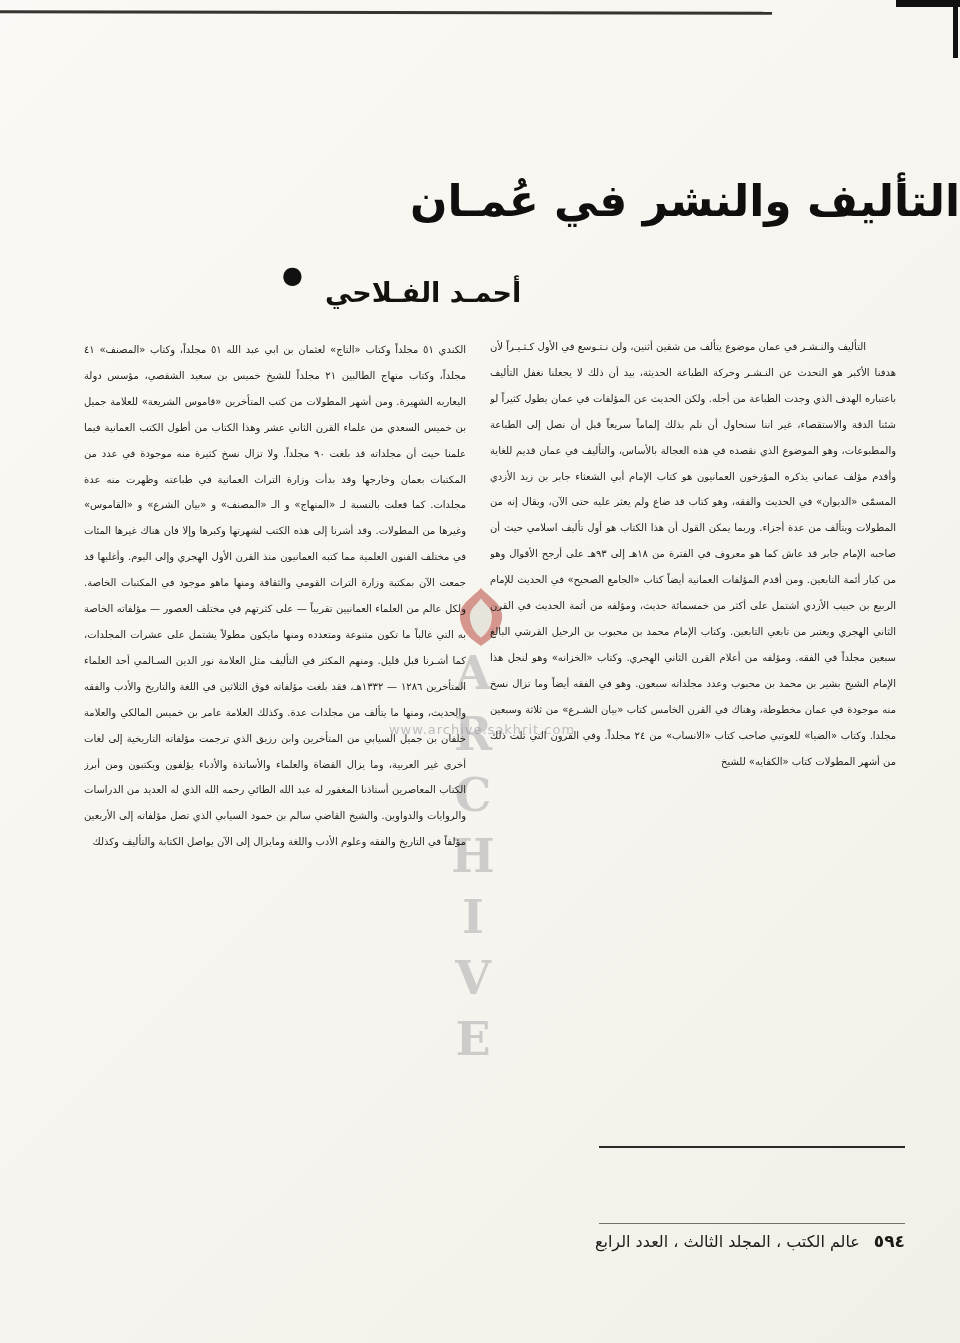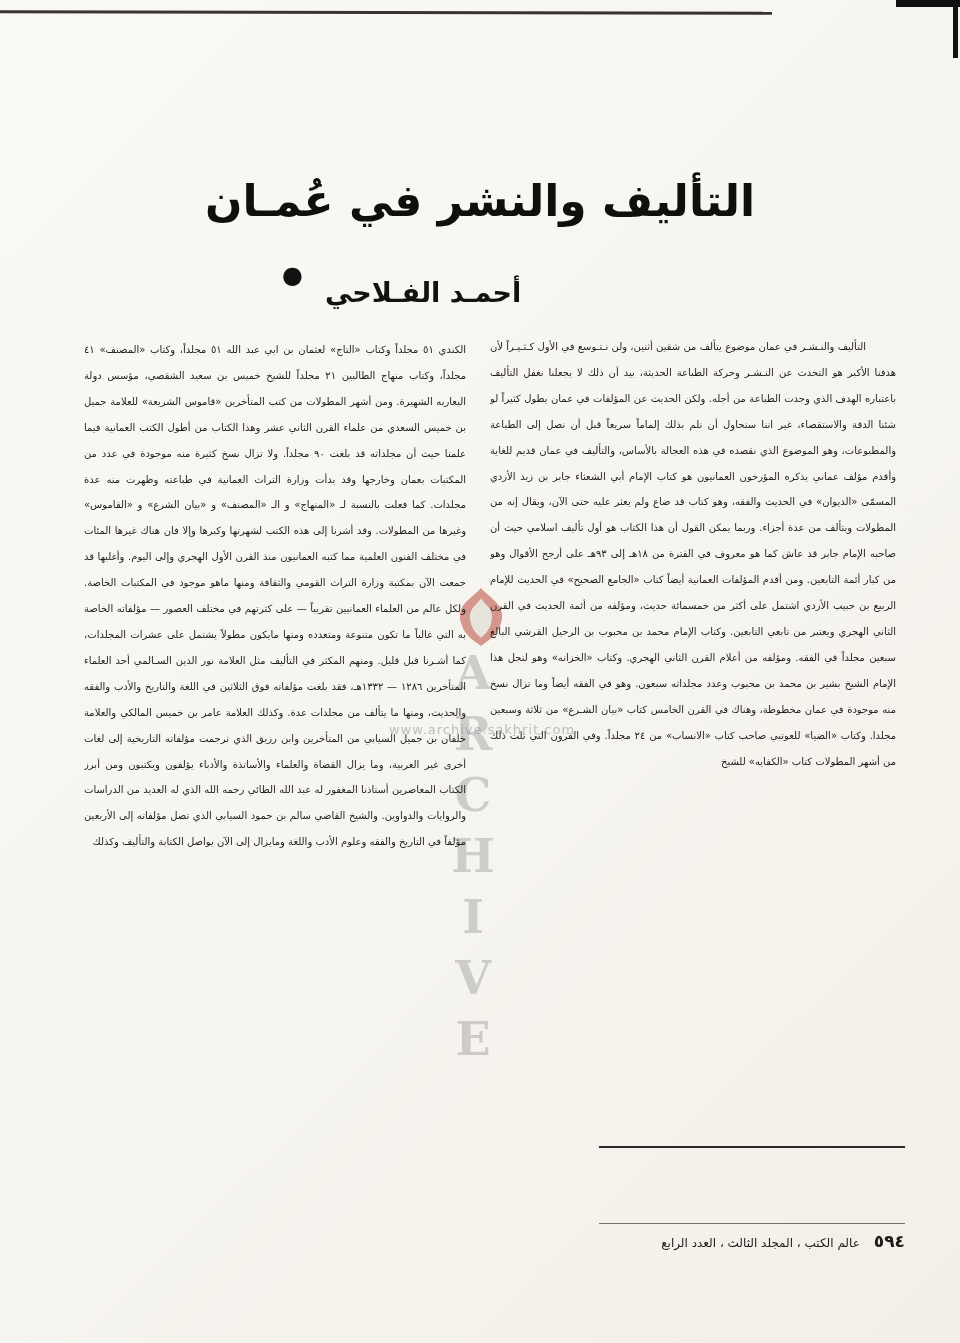--- a/index.html
+++ b/index.html
@@ -9,21 +9,21 @@
     font-family:"DejaVu Sans",sans-serif;
     color:#1b1b1b;
   }
   .page{position:absolute;inset:0;background:linear-gradient(135deg,#faf9f5 0%,#f6f4ee 60%,#f2efe8 100%);}
   
   .scan-line-top{position:absolute;left:0;top:11px;width:772px;height:2.5px;background:#15120e;transform:rotate(0.12deg);opacity:.85;}
   .scan-edge-right{position:absolute;right:2px;top:0;width:5px;height:58px;background:#111;}
   .scan-corner-tr{position:absolute;right:0;top:0;width:64px;height:7px;background:#111;}
   
   .title{
-    position:absolute;top:146px;left:0;right:0;text-align:center;
+    position:absolute;top:146px;left:0;right:0;
     font-size:44px;font-weight:bold;direction:rtl;letter-spacing:0;color:#100f0d;
   }
   .author-row{position:absolute;top:241px;left:282px;display:flex;align-items:center;gap:22px;direction:ltr;}
   .author-bullet{font-size:24px;line-height:24px;color:#111;}
   .author-name{font-size:27px;font-weight:bold;direction:rtl;color:#14120f;margin-top:36px;}
   
   .col{
     position:absolute;direction:rtl;text-align:justify;
     font-size:10px;line-height:25.9px;color:#201e1b;overflow:hidden;
     text-align-last:right;
@@ -37,21 +37,21 @@
     font-size:11.5px;line-height:18.5px;text-align:justify;text-align-last:right;color:#26241f;
     display:block;
   }
   .footnote .fn-bullet{font-size:10px;margin-left:6px;}
   .footer-rule{position:absolute;top:1223px;right:55px;width:306px;height:1px;background:#3a3a3a;opacity:.7;}
   .footer{
     position:absolute;top:1231px;right:55px;width:360px;direction:rtl;
     display:flex;align-items:baseline;gap:14px;color:#1d1b18;
   }
   .footer-num{font-size:17px;font-weight:bold;}
-  .footer-text{font-size:12px;}
+  .footer-text{font-size:16px;}
   
   .wm-logo{position:absolute;left:449px;top:586px;width:64px;height:62px;opacity:.5;}
   .wm-word{
     position:absolute;left:446px;top:646px;height:420px;
     writing-mode:vertical-lr;text-orientation:upright;
     font-family:"DejaVu Serif",serif;font-weight:bold;
     font-size:46px;letter-spacing:7px;
     color:rgba(112,112,118,0.30);
     user-select:none;pointer-events:none;
   }

